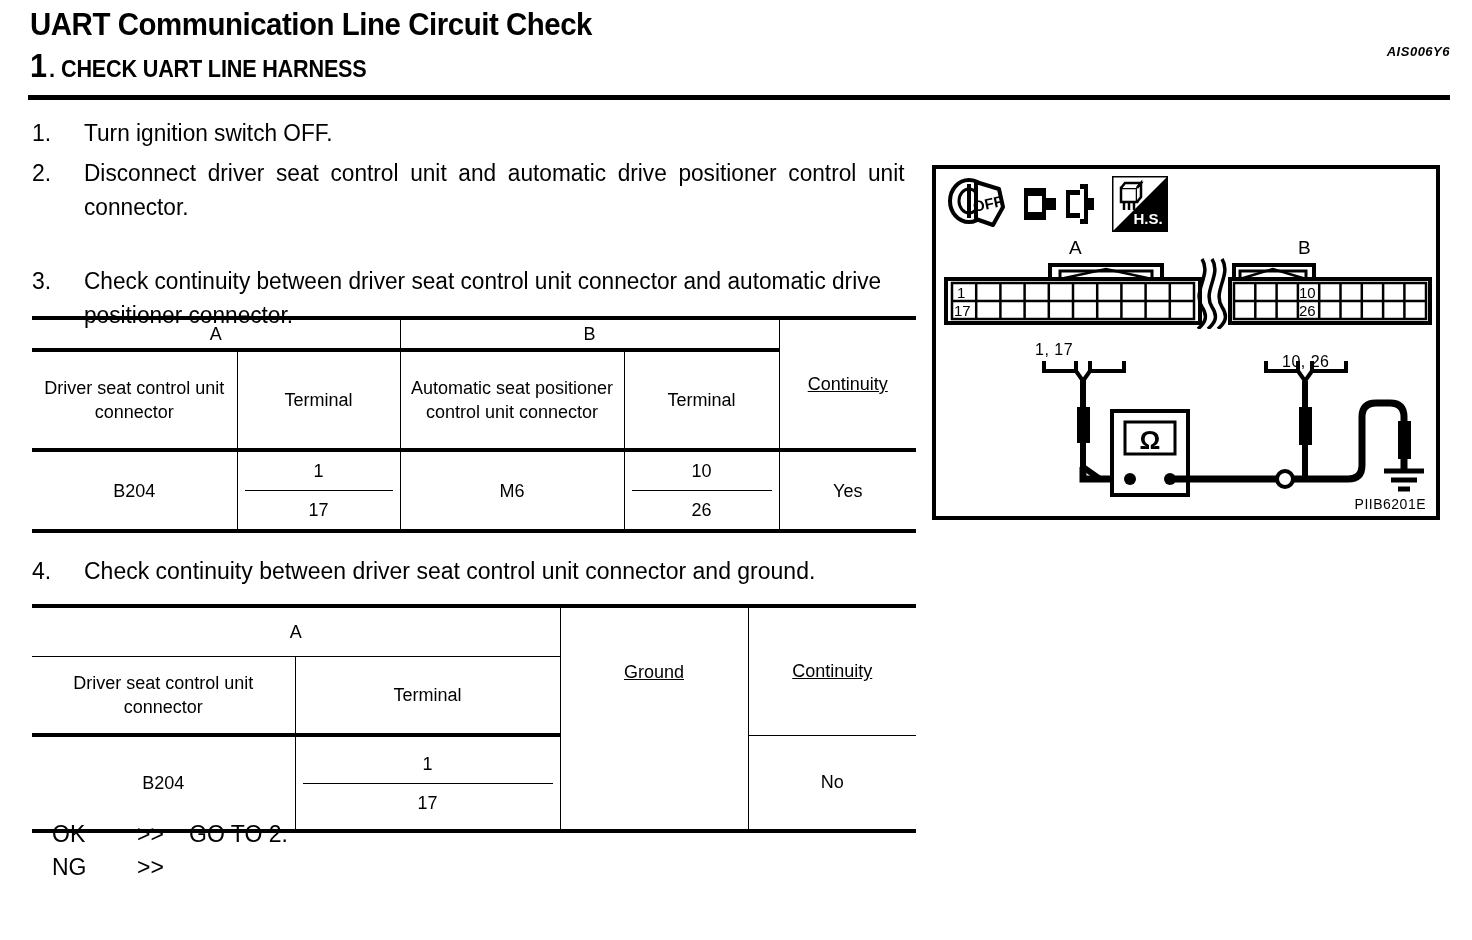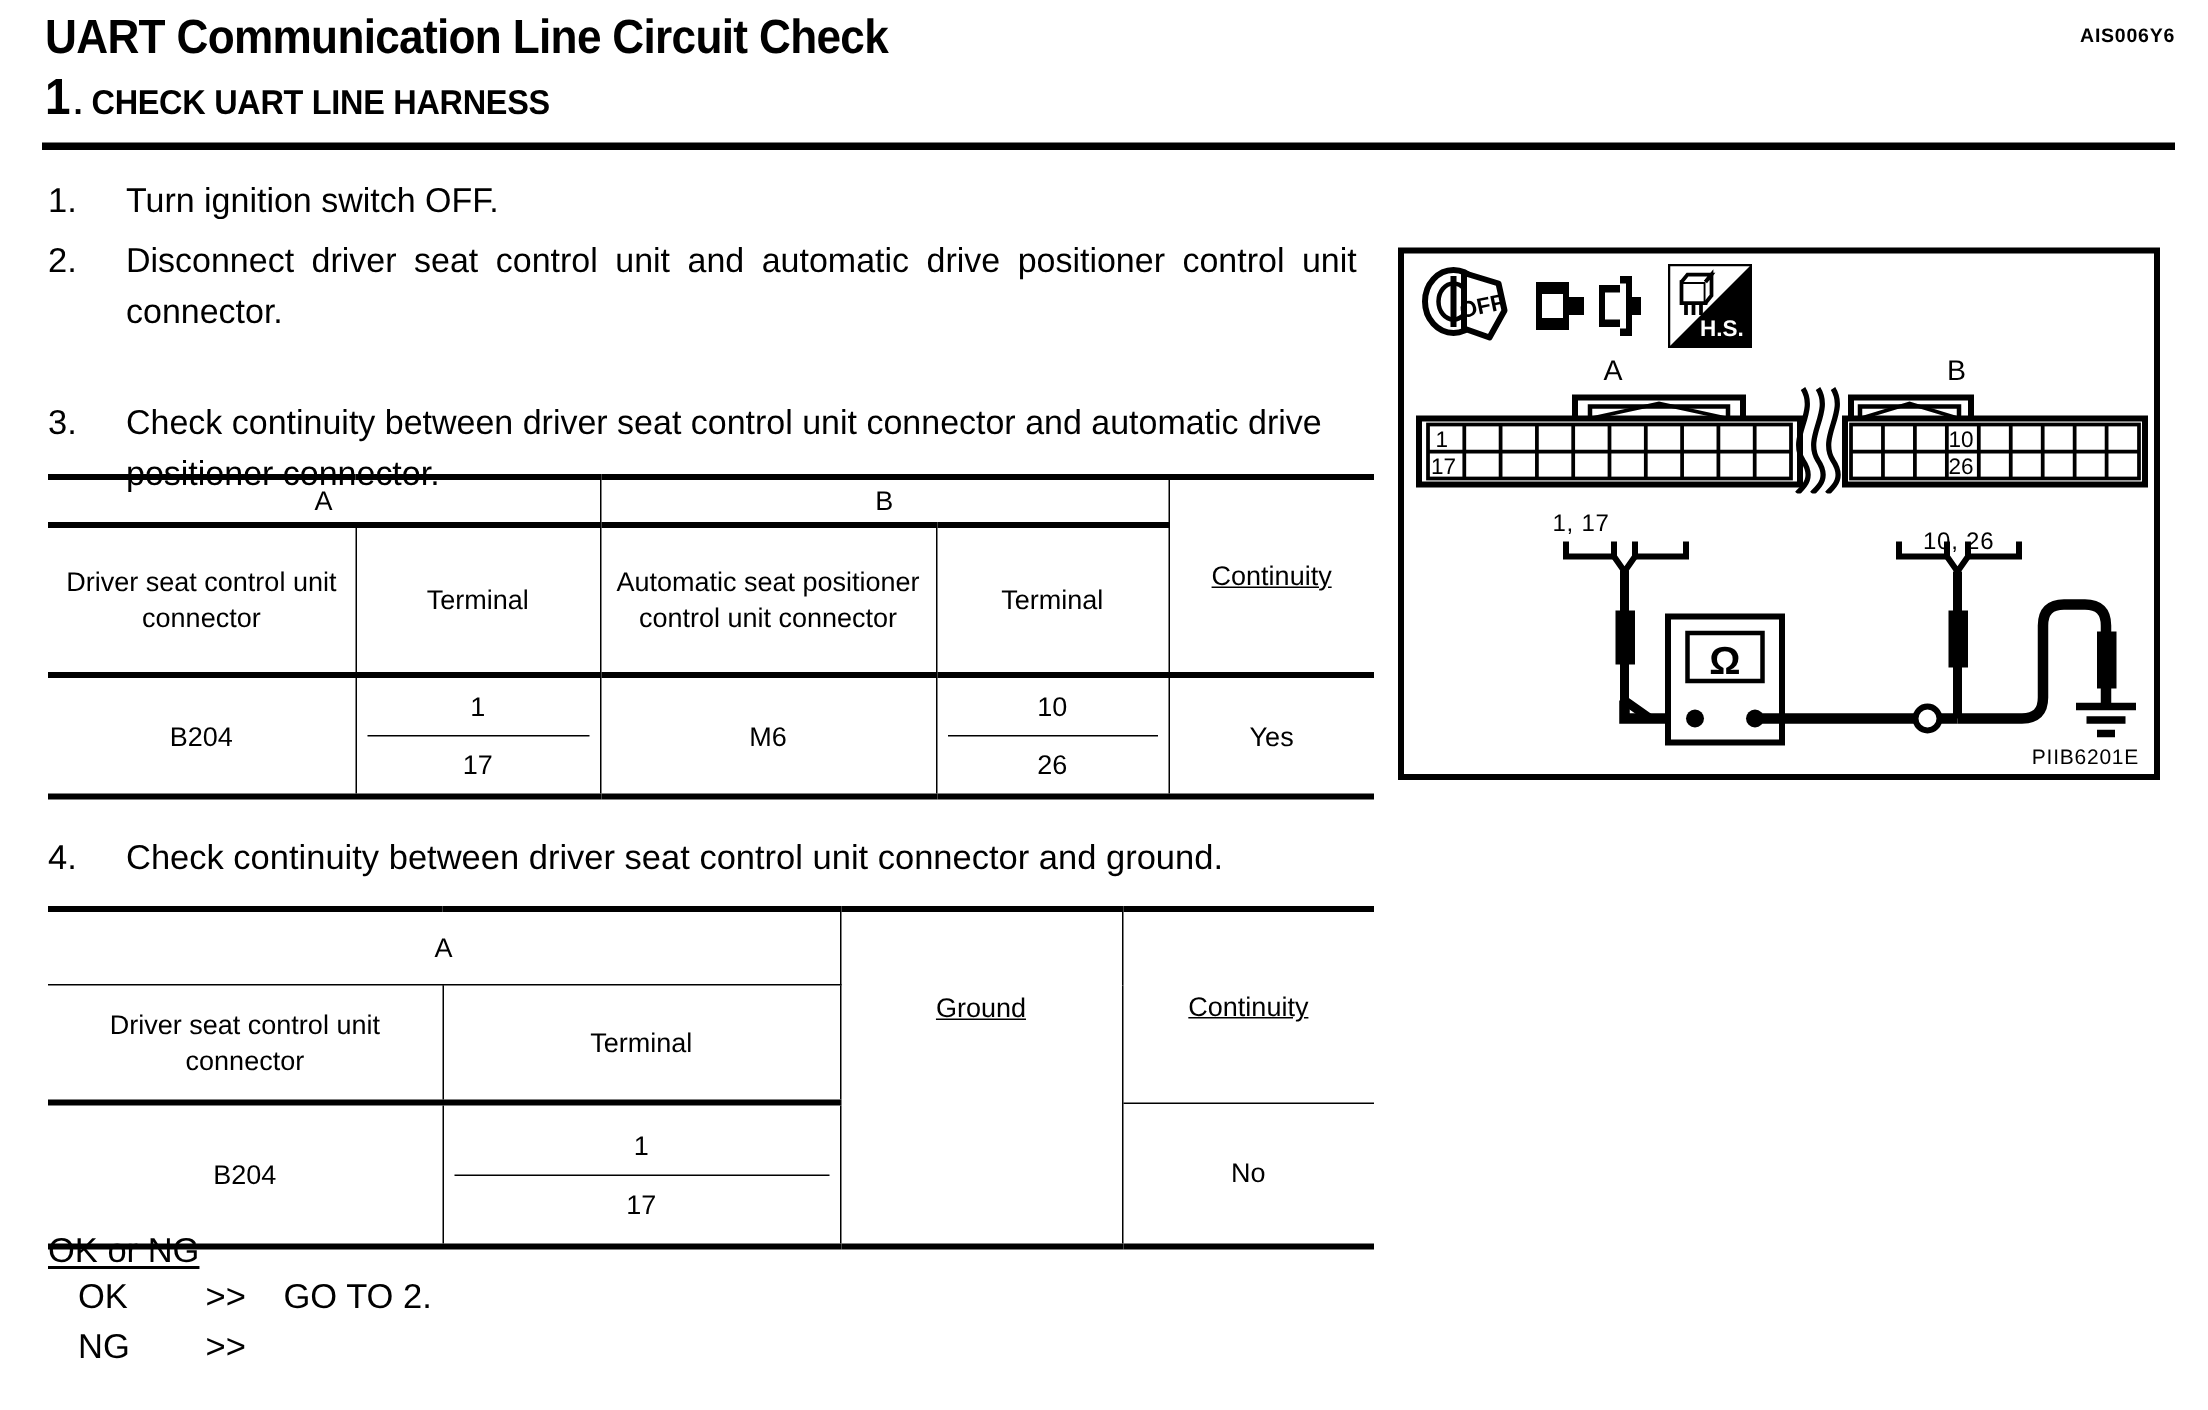--- a/index.html
+++ b/index.html
@@ -25,22 +25,23 @@
     font-size: 32px;
     font-weight: bold;
     letter-spacing: -0.5px;
     transform: scaleX(0.92);
     transform-origin: left top;
     white-space: nowrap;
   }
   #ref-code {
     position: absolute;
     right: 22px;
-    top: 16px;
+    top: 44px;
     font-size: 13px;
+    font-style: italic;
     font-weight: bold;
     letter-spacing: 0.5px;
     white-space: nowrap;
   }
   #step-header {
     position: absolute;
     left: 30px;
     top: 48px;
     display: flex;
     align-items: baseline;
@@ -312,21 +313,20 @@
       <div class="t-sep"></div>
       <div class="t-dn">17</div>
     </td>
     <td class="thick-bottom no-top"></td>
     <td class="thick-bottom no-right">No</td>
   </tr>
 </tbody>
   </table>
 
 <div id="oknng">
-  <div class="ttl">OK or NG</div>
   <div class="row">
     <span class="lbl">OK</span>
     <span class="arrow">&gt;&gt;</span>
     <span>GO TO 2.</span>
   </div>
   <div class="row">
     <span class="lbl">NG</span>
     <span class="arrow">&gt;&gt;</span>
   </div>
 </div>

